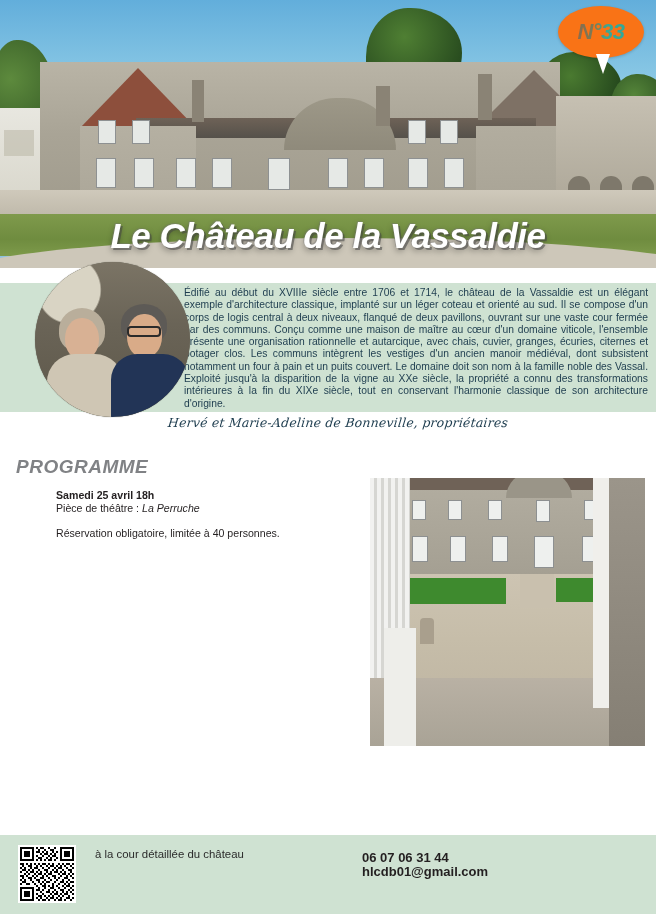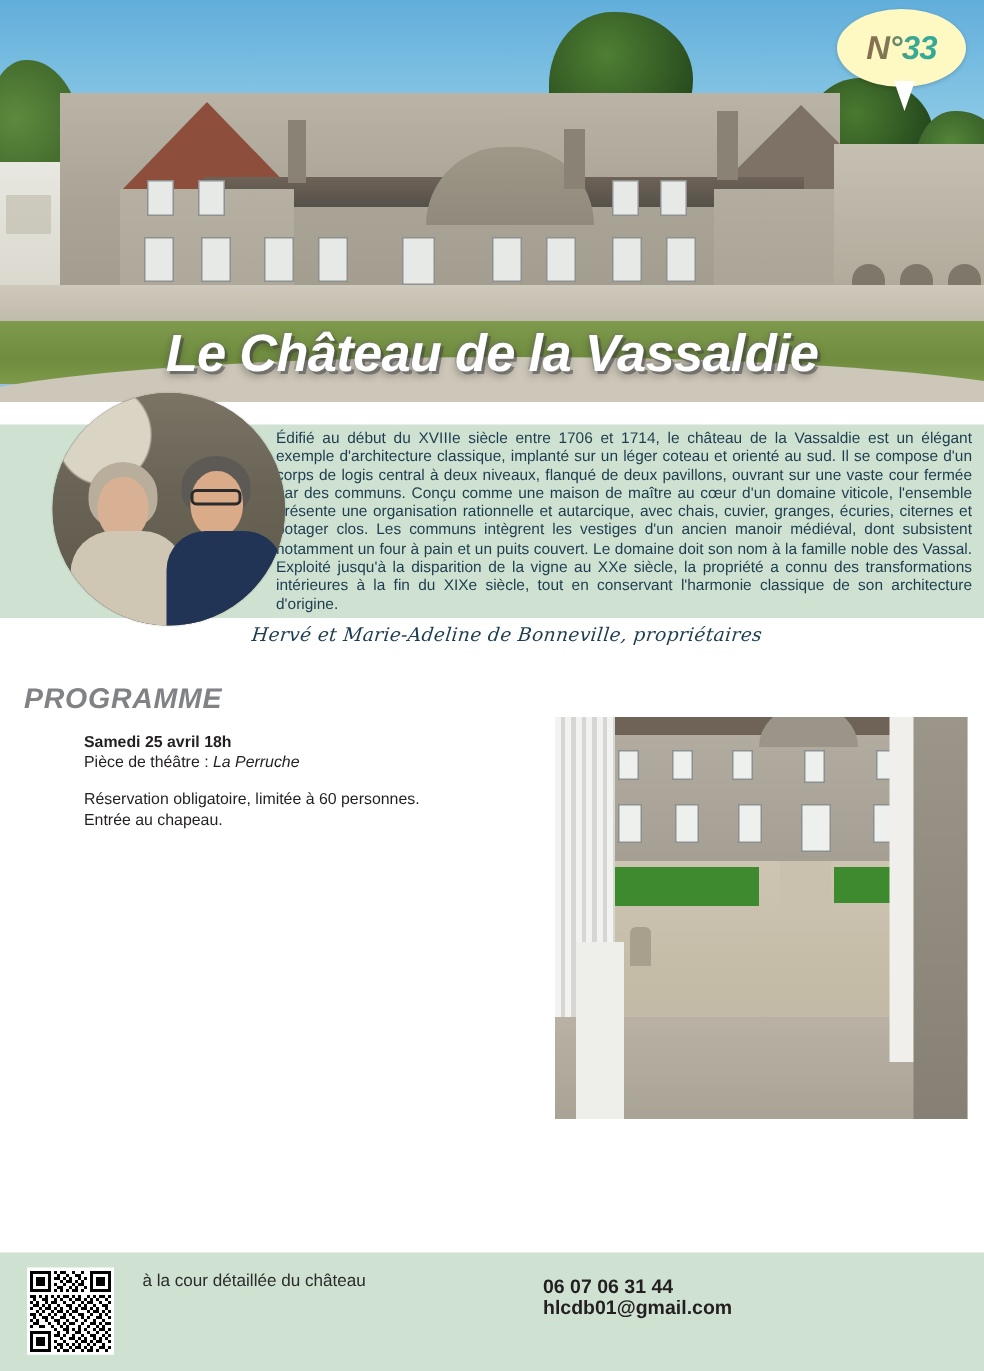--- a/index.html
+++ b/index.html
@@ -128,21 +128,21 @@
   .drive {
     position:absolute; left: -40px; top: 238px; width: 760px; height: 36px;
     background: #cdc7b9;
     border-radius: 50% 50% 0 0 / 100% 100% 0 0;
   }
 
   
   .bubble {
     position: absolute; right: 12px; top: 6px;
     width: 86px; height: 52px;
-    background: #fef9c3;
+    background: #f97316;
     border-radius: 50%;
     display: flex; align-items: center; justify-content: center;
     box-shadow: 0 1px 3px rgba(0,0,0,.18);
     z-index: 6;
   }
   .bubble:after {
     content: "";
     position: absolute;
     left: 38px; bottom: -16px;
     border-left: 7px solid transparent;
@@ -394,22 +394,21 @@
 <div class="desc">Édifié au début du XVIIIe siècle entre 1706 et 1714, le château de la Vassaldie est un élégant exemple d'architecture classique, implanté sur un léger coteau et orienté au sud. Il se compose d'un corps de logis central à deux niveaux, flanqué de deux pavillons, ouvrant sur une vaste cour fermée par des communs. Conçu comme une maison de maître au cœur d'un domaine viticole, l'ensemble présente une organisation rationnelle et autarcique, avec chais, cuvier, granges, écuries, citernes et potager clos. Les communs intègrent les vestiges d'un ancien manoir médiéval, dont subsistent notamment un four à pain et un puits couvert. Le domaine doit son nom à la famille noble des Vassal. Exploité jusqu'à la disparition de la vigne au XXe siècle, la propriété a connu des transformations intérieures à la fin du XIXe siècle, tout en conservant l'harmonie classique de son architecture d'origine.</div>
 
 <div class="owners">Hervé et Marie-Adeline de Bonneville, propriétaires</div>
 
 <div class="prog-title">PROGRAMME</div>
 
 <div class="prog-body">
   <div class="prog-date">Samedi 25 avril  18h</div>
   <div class="prog-play"><span>Pièce de théâtre : </span><em>La Perruche</em></div>
   <div class="prog-gap"></div>
-  <div>Réservation obligatoire, limitée à 60 personnes.</div>
-  <div>Entrée au chapeau.</div>
+  <div>Réservation obligatoire, limitée à 40 personnes.</div>
 </div>
 
 <div class="photo-gate">
   <div class="pg-sky"></div>
   <div class="pg-building"></div>
   <div class="pg-roof"></div>
   <div class="pg-dome"></div>
   <div class="pg-w" style="left:42px;  top:22px; width:14px; height:20px;"></div>
   <div class="pg-w" style="left:78px;  top:22px; width:14px; height:20px;"></div>
   <div class="pg-w" style="left:118px; top:22px; width:14px; height:20px;"></div>

